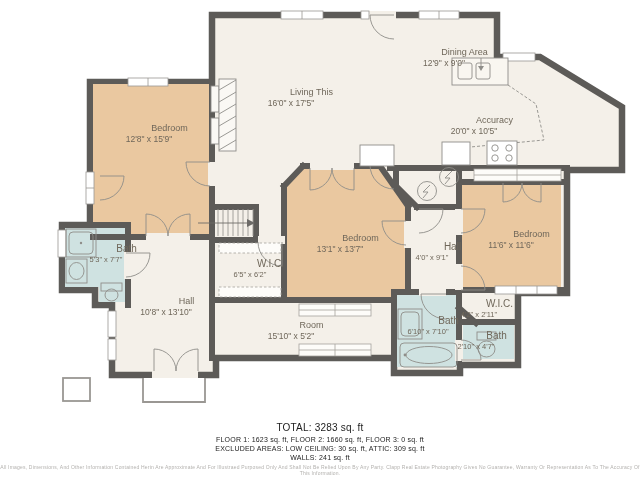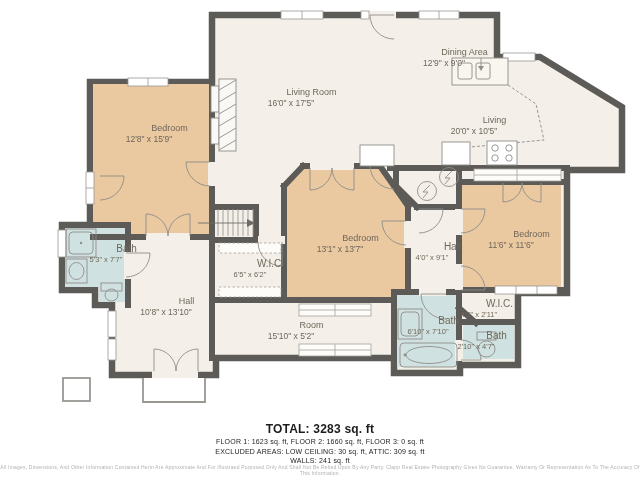--- a/index.html
+++ b/index.html
@@ -7,21 +7,21 @@
          font-family:"Liberation Sans", sans-serif;}
   #plan-svg{position:absolute;left:0;top:0;}
   .rlabel{position:absolute;transform:translate(-50%,-50%);text-align:center;
           color:#6f675a;line-height:1.2;white-space:nowrap;pointer-events:none;}
   .rlabel .rname{font-size:9px;margin-left:41px;}
   .rlabel .rdims{font-size:8.5px;}
   .rlabel.small .rname{font-size:10px;}
   .rlabel.small .rdims{font-size:7.5px;}
   #summary{position:absolute;left:0;top:421px;width:640px;text-align:center;
            color:#1c1c1c;font-size:7px;line-height:1.35;letter-spacing:.2px;}
-  #summary .total{font-weight:bold;font-size:12px;}
+  #summary .total{font-weight:normal;font-size:10px;}
   #disclaimer{position:absolute;left:0;top:464px;width:640px;text-align:center;
               color:#b3b1ae;font-size:5px;letter-spacing:.2px;}
 </style>
 </head>
 <body>
 
 <div id="stage">
 
 <svg id="plan-svg" width="640" height="480" viewBox="0 0 640 480">
 
@@ -291,29 +291,29 @@
     <rect x="63" y="378" width="27" height="23"></rect>
     <path d="M 143,378 L 143,402 L 205,402 L 205,378"></path>
   </g>
 </svg>
 
 <div class="rlabel" style="left:149px;top:133px">
   <div class="rname">Bedroom</div>
   <div class="rdims">12'8" x 15'9"</div>
 </div>
 <div class="rlabel" style="left:291px;top:97px">
-  <div class="rname">Living Room</div>
+  <div class="rname">Living This</div>
   <div class="rdims">16'0" x 17'5"</div>
 </div>
 <div class="rlabel" style="left:444px;top:57px">
   <div class="rname">Dining Area</div>
   <div class="rdims">12'9" x 9'0"</div>
 </div>
 <div class="rlabel" style="left:474px;top:125px">
-  <div class="rname">Living</div>
+  <div class="rname">Accuracy</div>
   <div class="rdims">20'0" x 10'5"</div>
 </div>
 <div class="rlabel small" style="left:106px;top:253px">
   <div class="rname">Bath</div>
   <div class="rdims">5'3" x 7'7"</div>
 </div>
 <div class="rlabel" style="left:166px;top:306px">
   <div class="rname">Hall</div>
   <div class="rdims">10'8" x 13'10"</div>
 </div>

